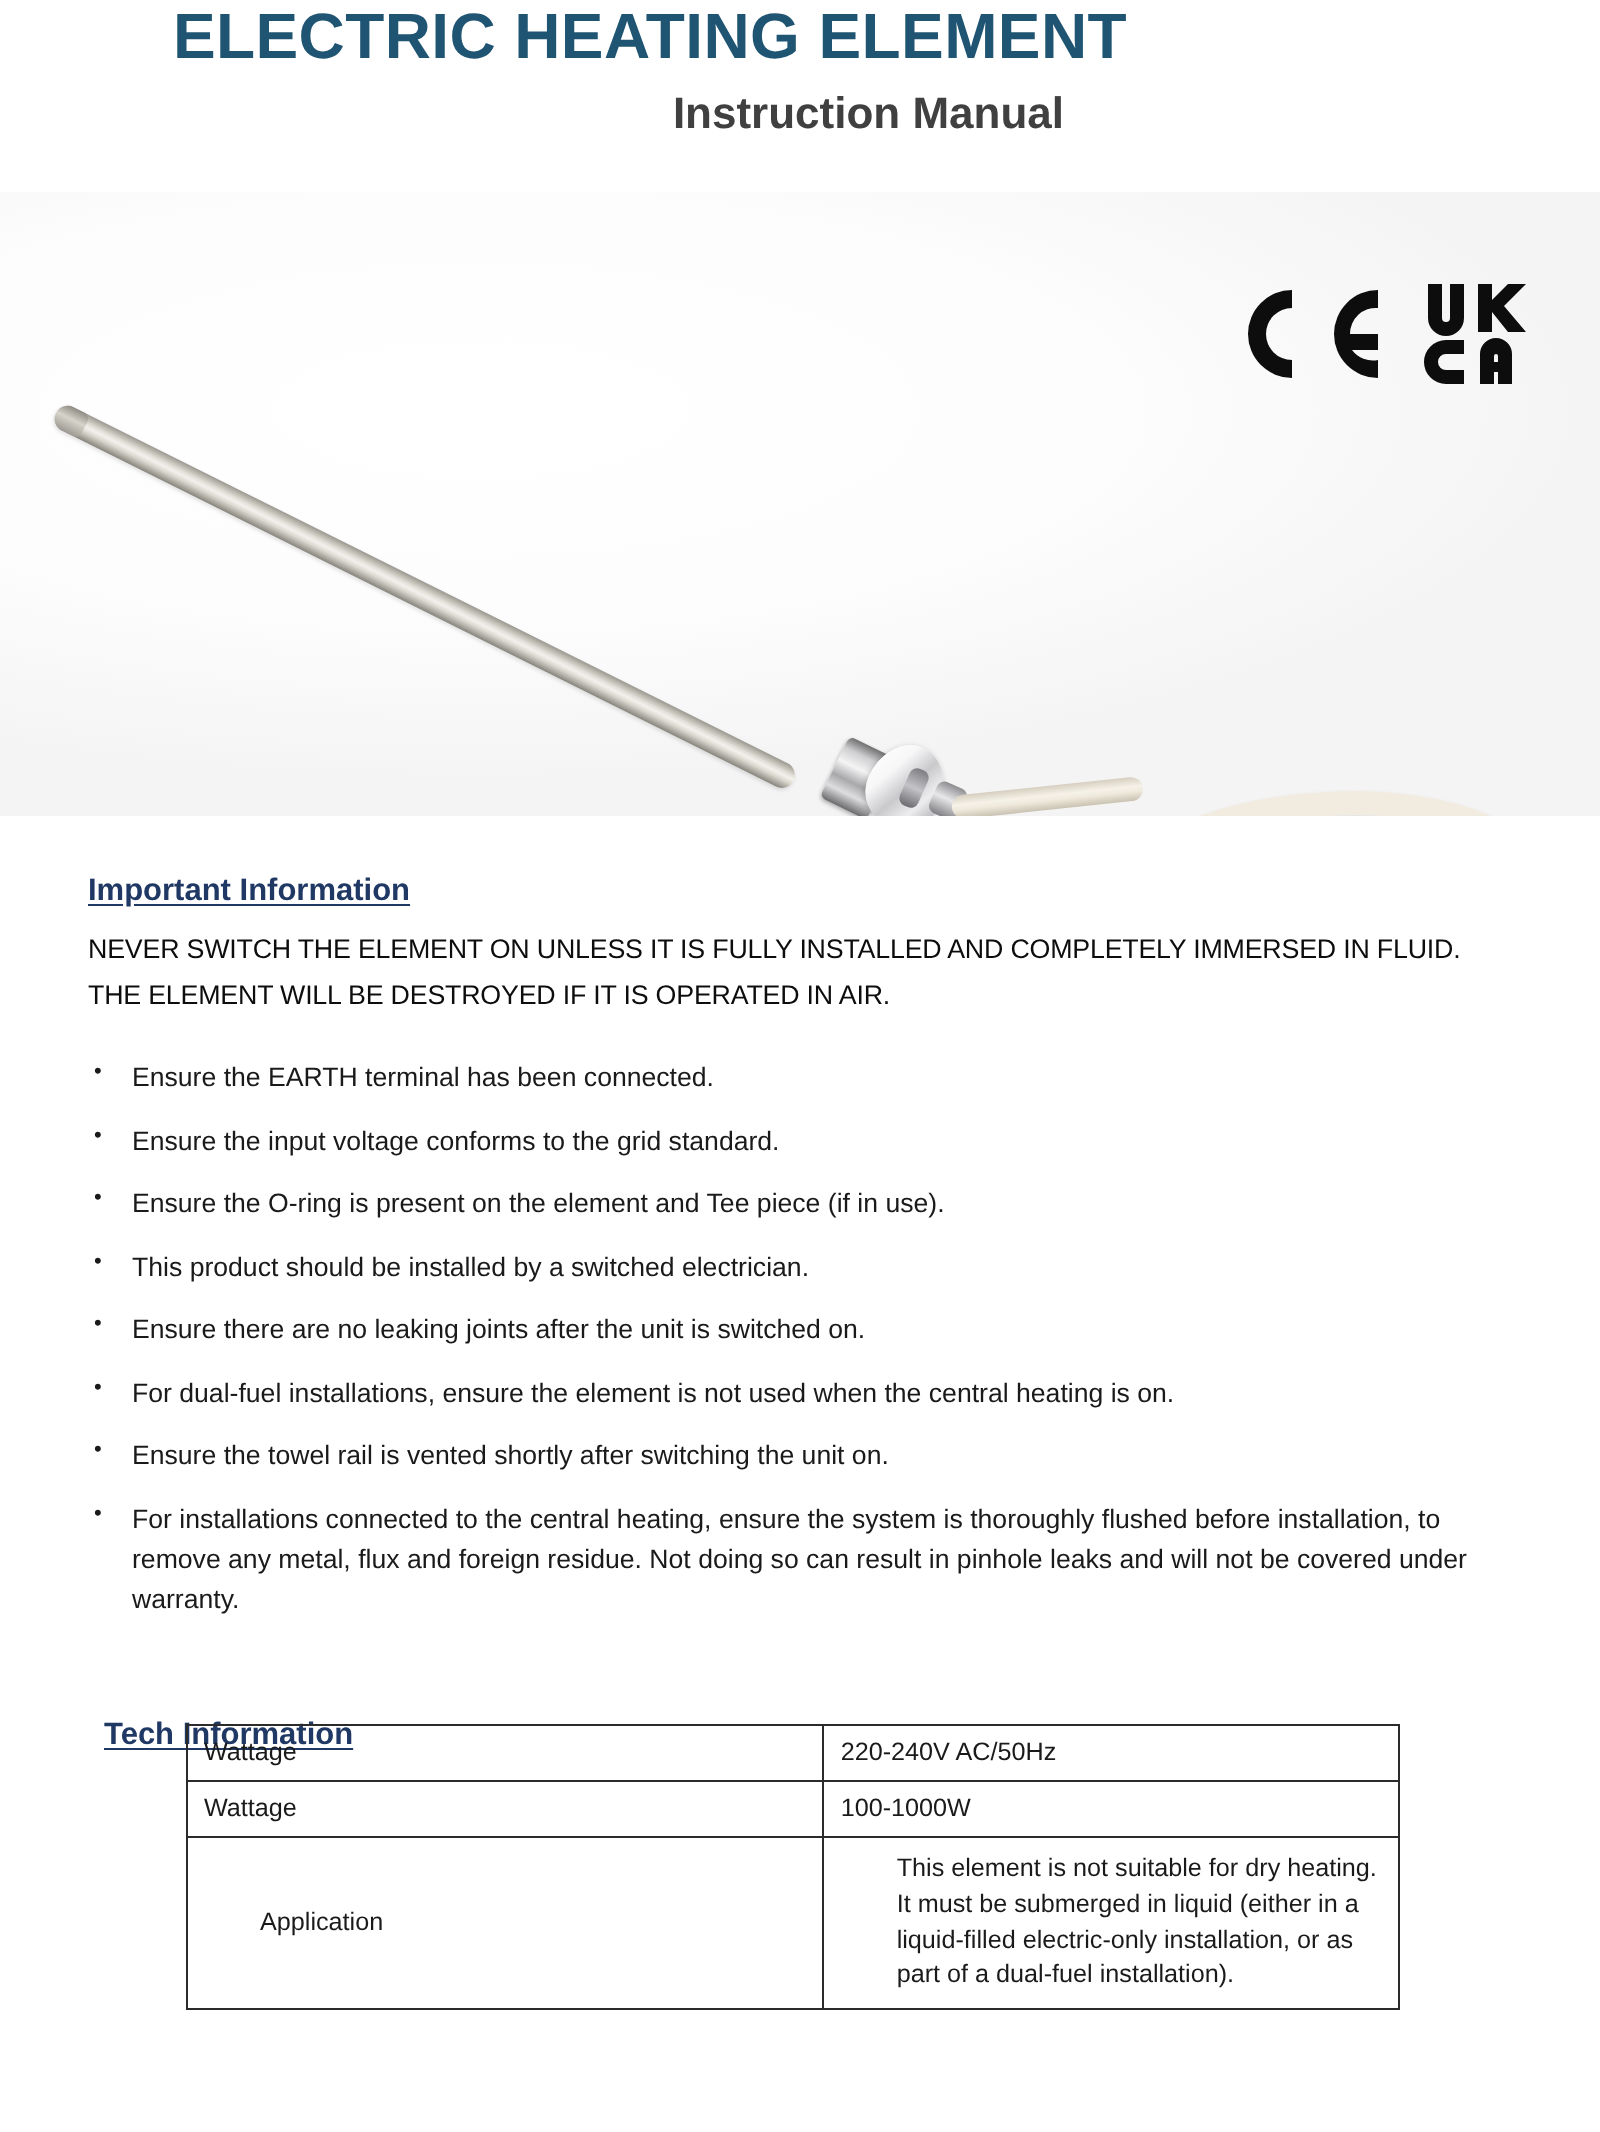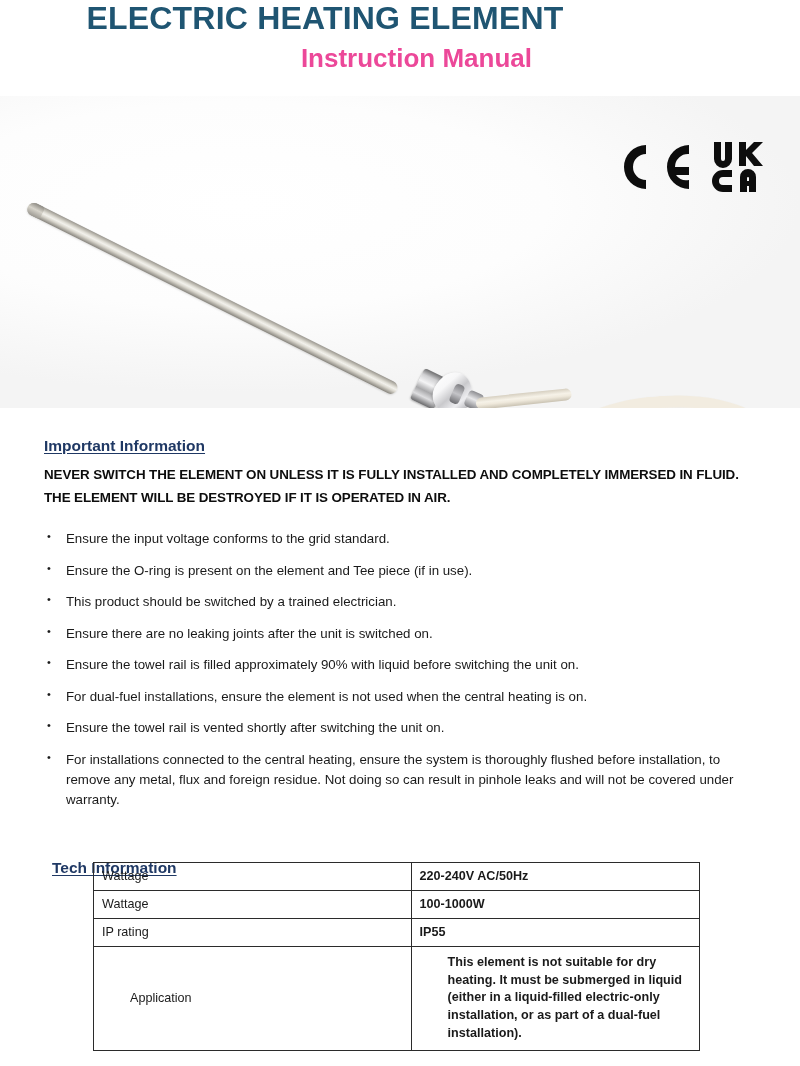--- a/index.html
+++ b/index.html
@@ -28,23 +28,23 @@
     font-size: 32px;
     font-weight: bold;
     letter-spacing: 0.2px;
     color: #1f5572;
     line-height: 1.05;
     margin: 0;
     padding-left: 10px;
   }
   .doc-subtitle {
     text-align: right;
-    font-size: 26px;
+    font-size: 22px;
     font-weight: bold;
-    color: #ec4899;
+    color: #404040;
     margin: 9px 0 0 0;
     padding-right: 108px;
     line-height: 1.05;
   }
 
   
   .product-figure {
     position: absolute;
     top: 96px;
     left: 0;
@@ -182,21 +182,21 @@
   }
   #important-heading { left: 44px; top: 437px; text-align: center; }
   #tech-heading      { left: 52px; top: 833px; margin-top: 26px; }
 
   .warning-text {
     position: absolute;
     left: 44px;
     top: 463px;
     width: 712px;
     font-size: 13.4px;
-    font-weight: bold;
+    font-weight: normal;
     line-height: 1.72;
     color: #0d0d0d;
     letter-spacing: -0.1px;
   }
 
   .bullet-list {
     position: absolute;
     left: 44px;
     top: 529px;
     width: 714px;
@@ -231,21 +231,21 @@
     font-size: 12.6px;
     color: #1a1a1a;
   }
   .tech-table td {
     border: 1px solid #2b2b2b;
     padding: 5px 8px;
     vertical-align: middle;
     line-height: 1.34;
   }
   .tech-table td.label-cell { width: 322px; }
-  .tech-table td.value-cell { width: 283px; font-weight: bold; }
+  .tech-table td.value-cell { width: 283px; }
   .tech-table tr.tall-row td { padding-top: 7px; padding-bottom: 7px; padding-left: 36px; }
   .tech-table tr.tall-row td.value-cell { line-height: 1.42; }
 </style>
 </head>
 <body>
 
 <div class="doc-header">
   <h1 class="doc-title">ELECTRIC HEATING ELEMENT</h1>
   <div class="doc-subtitle">Instruction Manual</div>
 </div>
@@ -284,44 +284,40 @@
                M35 41 L37 41 L37 38 A1 1 0 0 0 35 38 Z" fill="#0d0d0d"></path>
     </svg>
   </span>
 </div>
 
 <div class="section-heading" id="important-heading">Important Information</div>
 
 <div class="warning-text">NEVER SWITCH THE ELEMENT ON UNLESS IT IS FULLY INSTALLED AND COMPLETELY IMMERSED IN FLUID. THE ELEMENT WILL BE DESTROYED IF IT IS OPERATED IN AIR.</div>
 
 <ul class="bullet-list">
+  <li>Ensure the EARTH terminal has been connected.</li>
   <li>Ensure the input voltage conforms to the grid standard.</li>
   <li>Ensure the O-ring is present on the element and Tee piece (if in use).</li>
-  <li>This product should be switched by a trained electrician.</li>
+  <li>This product should be installed by a switched electrician.</li>
   <li>Ensure there are no leaking joints after the unit is switched on.</li>
-  <li>Ensure the towel rail is filled approximately 90% with liquid before switching the unit on.</li>
   <li>For dual-fuel installations, ensure the element is not used when the central heating is on.</li>
   <li>Ensure the towel rail is vented shortly after switching the unit on.</li>
   <li>For installations connected to the central heating, ensure the system is thoroughly flushed before installation, to remove any metal, flux and foreign residue. Not doing so can result in pinhole leaks and will not be covered under warranty.</li>
 </ul>
 
 <div class="section-heading" id="tech-heading">Tech Information</div>
 
 <table class="tech-table">
   <tbody>
     <tr>
       <td class="label-cell">Wattage</td>
       <td class="value-cell">220-240V AC/50Hz</td>
     </tr>
     <tr>
       <td class="label-cell">Wattage</td>
       <td class="value-cell">100-1000W</td>
     </tr>
-    <tr>
-      <td class="label-cell">IP rating</td>
-      <td class="value-cell">IP55</td>
-    </tr>
     <tr class="tall-row">
       <td class="label-cell">Application</td>
       <td class="value-cell">This element is not suitable for dry heating. It must be submerged in liquid (either in a liquid-filled electric-only installation, or as part of a dual-fuel installation).</td>
     </tr>
   </tbody>
 </table>
 
 </body></html>

